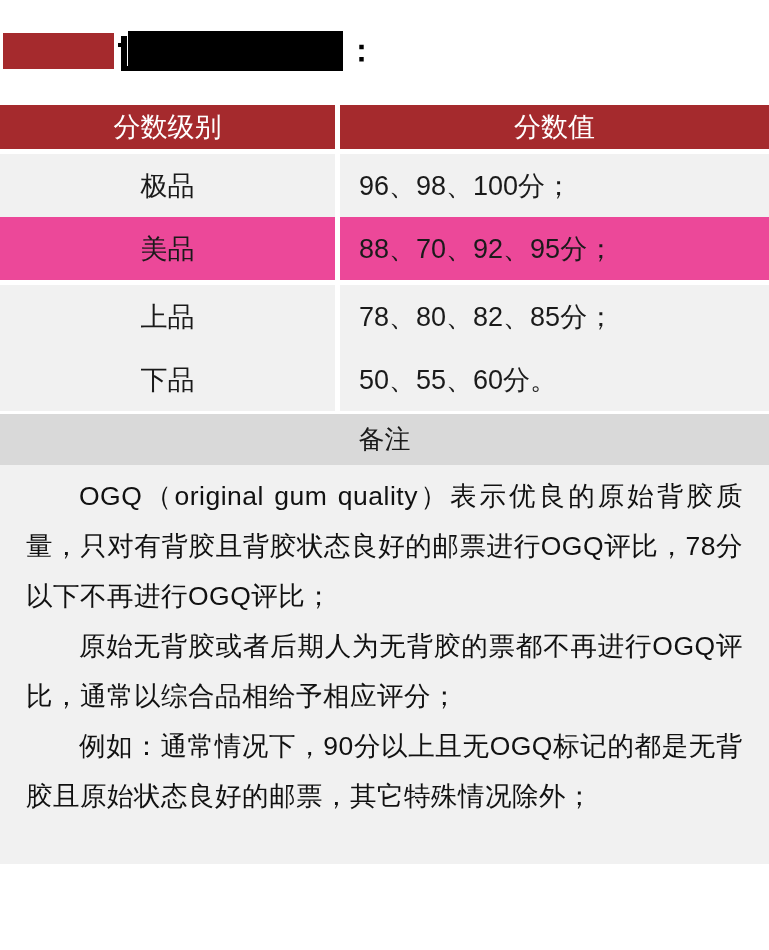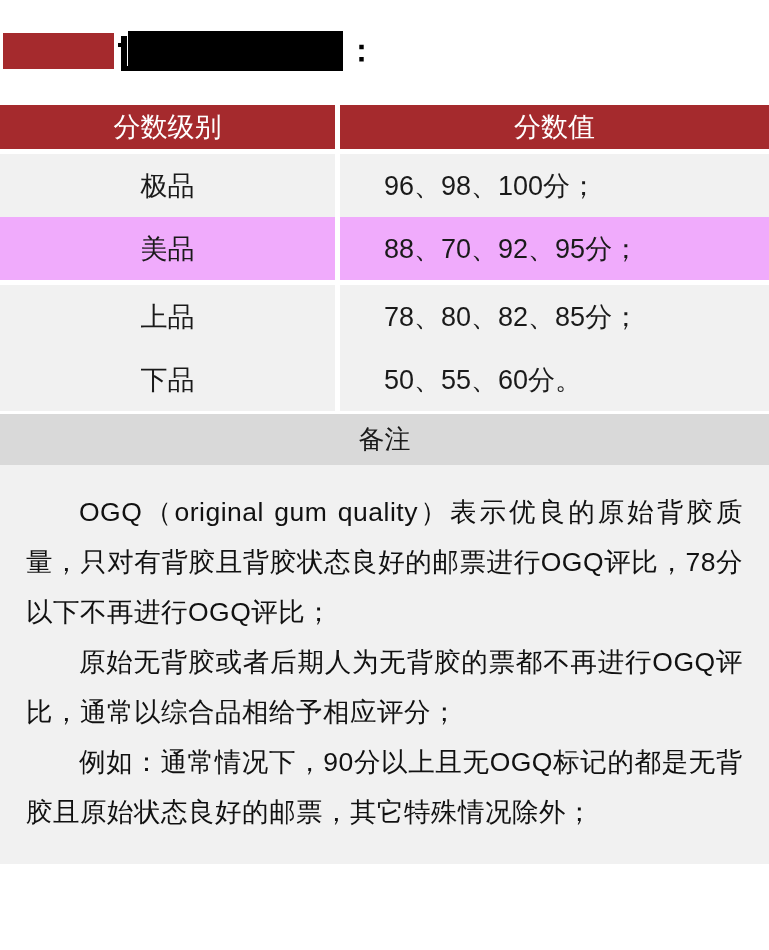--- a/index.html
+++ b/index.html
@@ -27,40 +27,40 @@
   
   .score-table { margin-top: 34px; }
   .t-row { display: flex; }
   .gap5 { margin-bottom: 5px; }
   .gap3 { margin-bottom: 3px; }
   .cell-l {
     flex: 0 0 335px; display: flex; align-items: center; justify-content: center;
   }
   .cell-r {
     flex: 1; display: flex; align-items: center;
-    padding-left: 44px; margin-left: 5px;
+    padding-left: 19px; margin-left: 5px;
   }
   .t-head { height: 44px; }
   .t-head .cell-l, .t-head .cell-r {
     background: #A52A2D; color: #ffffff; font-size: 27px;
   }
   .t-head .cell-r { justify-content: center; padding-left: 0; }
   .t-data { height: 63px; font-size: 27px; }
   .bg-light .cell-l, .bg-light .cell-r { background: #F1F1F1; }
-  .bg-dark  .cell-l, .bg-dark  .cell-r { background: #f0abfc; text-align: center; }
+  .bg-dark  .cell-l, .bg-dark  .cell-r { background: #ec4899; text-align: center; }
   .t-footer {
     height: 51px; background: #D9D9D9;
     display: flex; align-items: center; justify-content: center;
     font-size: 26px;
   }
 
   
   .remarks {
     background: #F1F1F1; height: 399px;
-    padding: 22px 26px 0 26px;
+    padding: 6px 26px 0 26px;
   }
   .remarks p {
     font-size: 26.5px; line-height: 50px;
     text-align: justify; text-align-last: left;
     text-indent: 2em; letter-spacing: 0.5px;
     color: #111;
   }
 </style>
 </head>
 <body>

